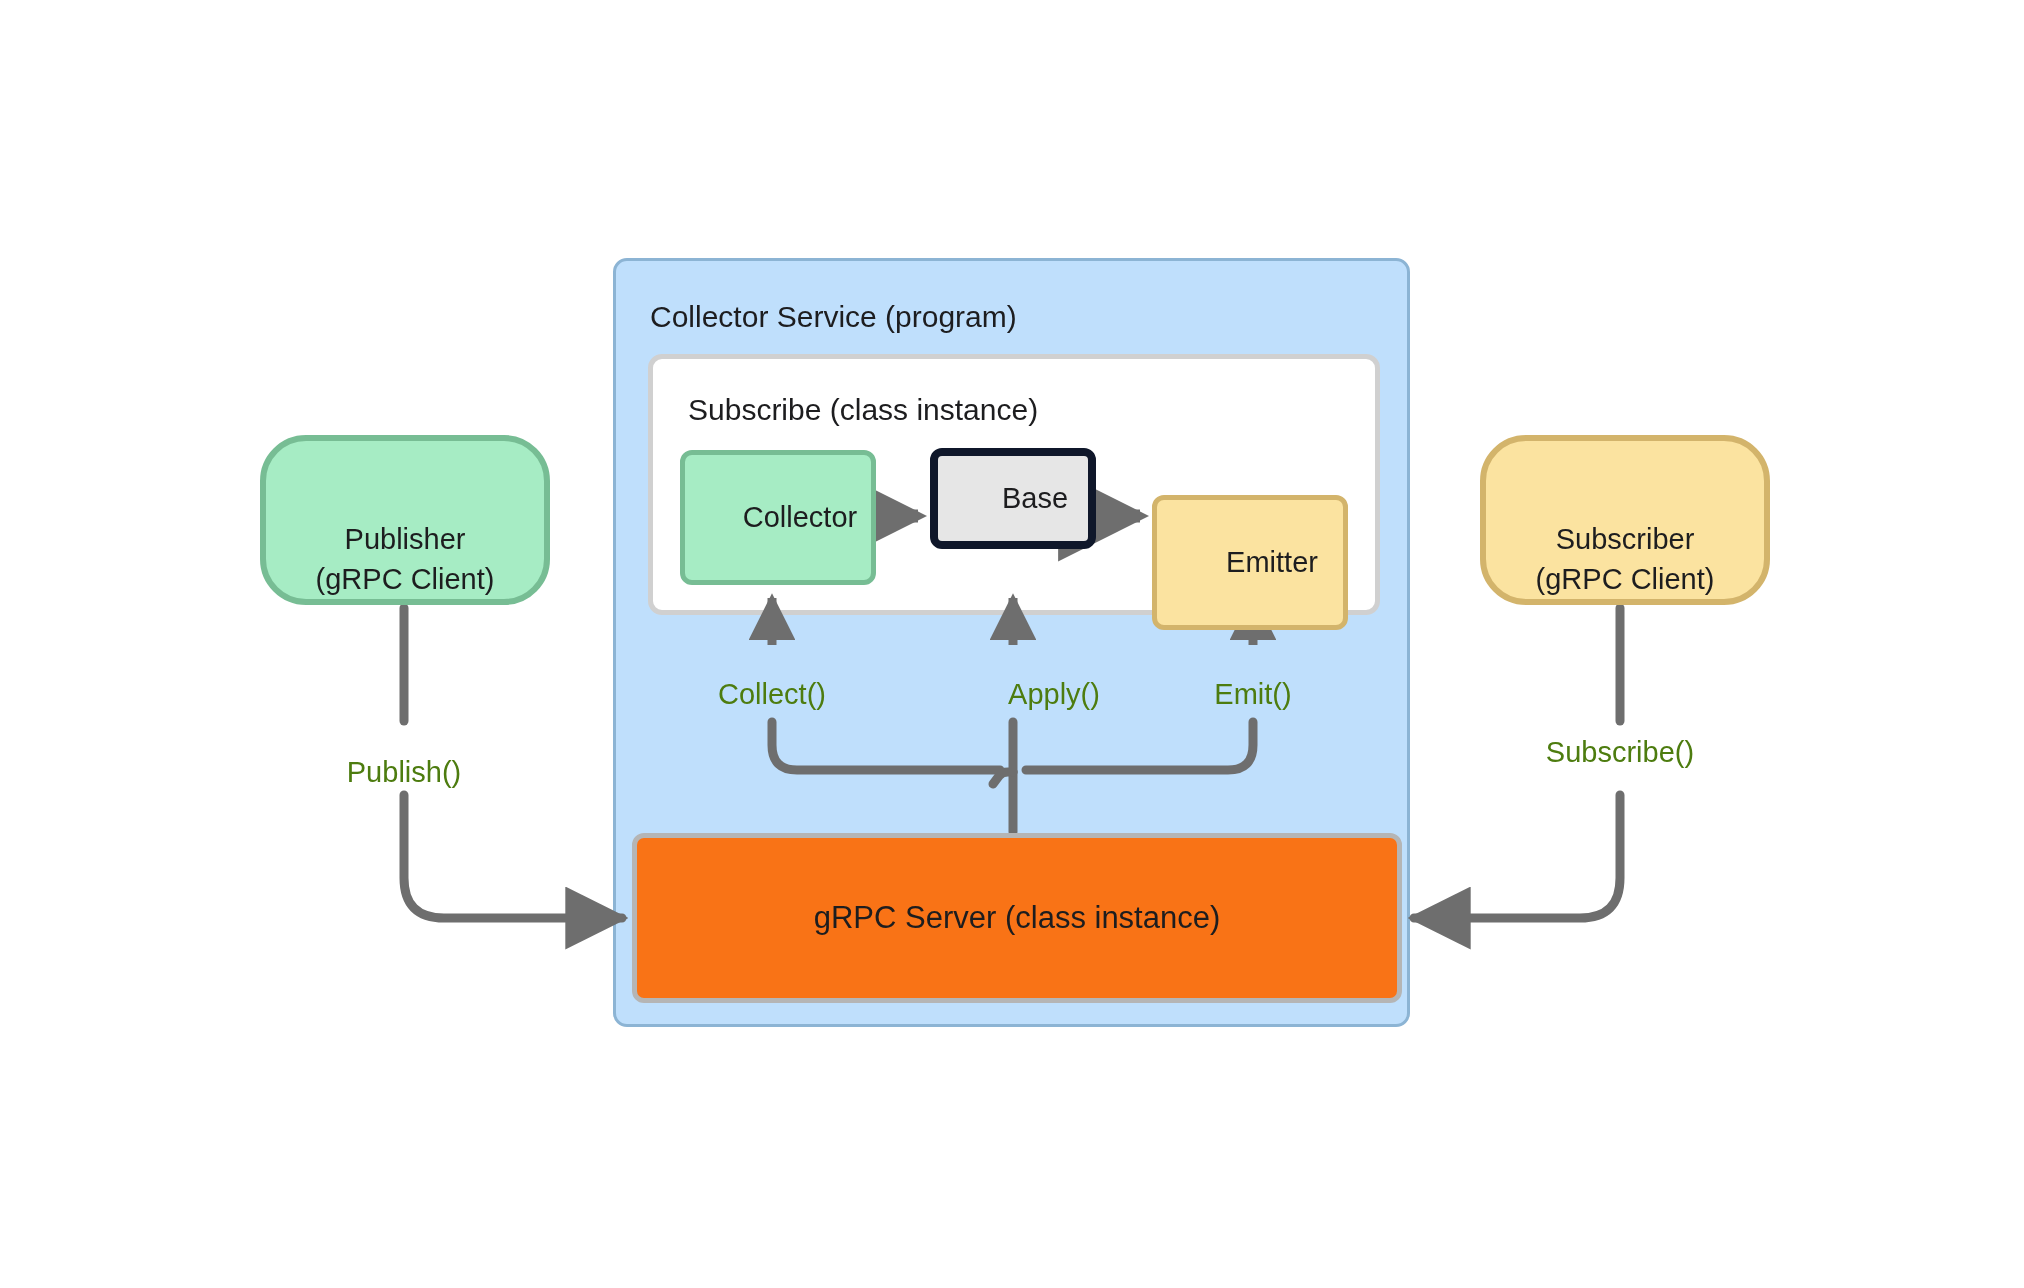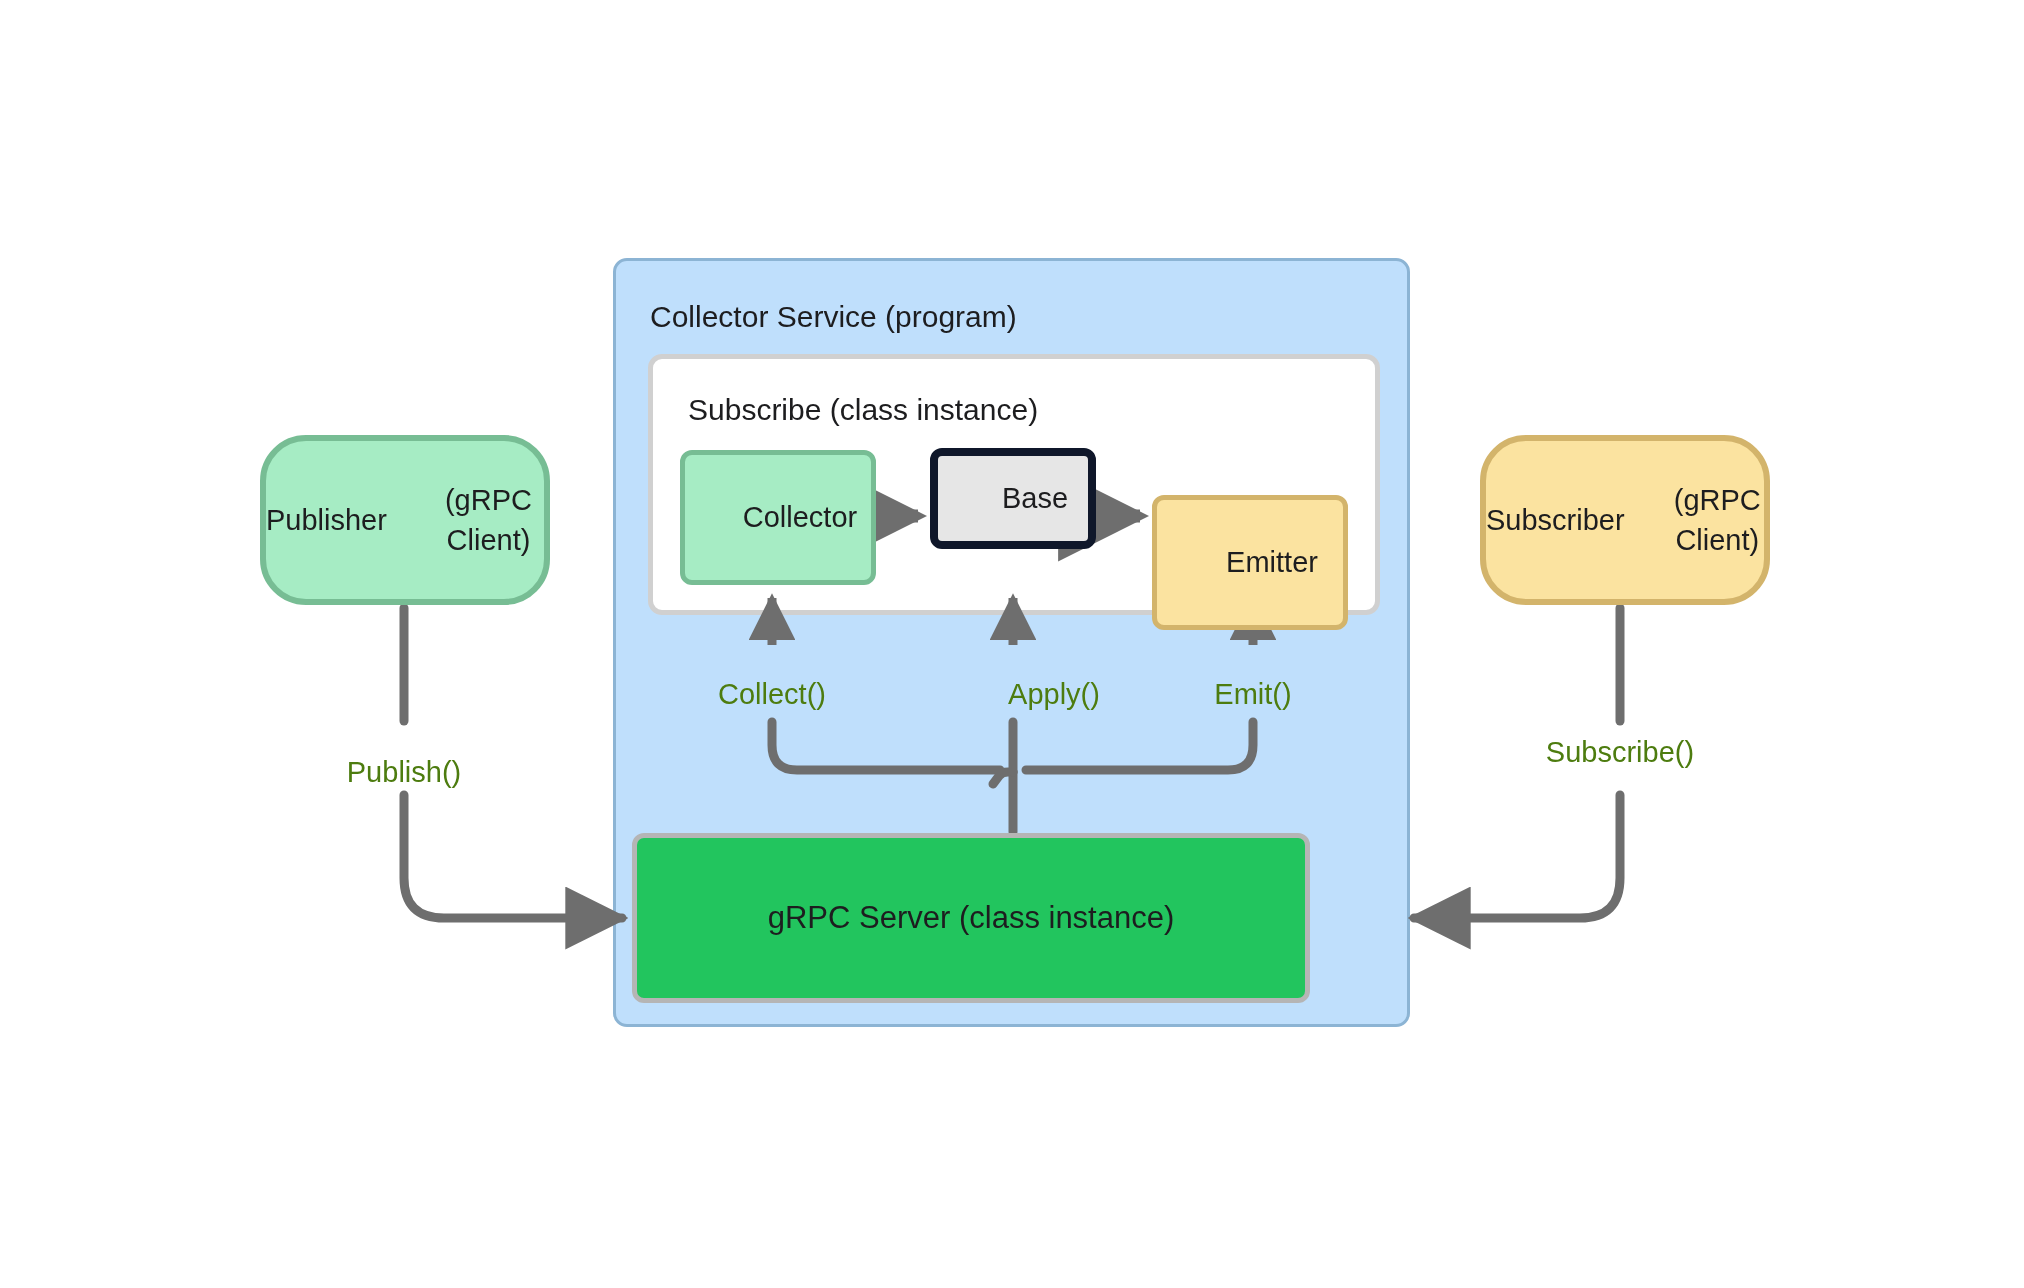--- a/index.html
+++ b/index.html
@@ -98,49 +98,48 @@
     background: #fbe3a0;
     border: 5px solid #d3b46b;
     margin-top: 45px;
   }
 
   
   .server-box {
     position: absolute;
     left: 632px;
     top: 833px;
-    width: 678px;
+    width: 770px;
     height: 170px;
-    background: #22c55e;
+    background: #f97316;
     border: 5px solid #b5b5b5;
     border-radius: 12px;
     box-sizing: border-box;
     display: flex;
     align-items: center;
     justify-content: center;
     font-size: 31px;
     color: #1d1d1f;
   }
 
   
   .client-node {
     position: absolute;
     width: 290px;
     height: 170px;
     border-radius: 46px;
     box-sizing: border-box;
     display: flex;
-    flex-direction: row;
+    flex-direction: column;
     align-items: center;
-    justify-content: space-between;
+    justify-content: flex-end;
     font-size: 29px;
     line-height: 1.38;
     color: #1d1d1f;
     text-align: center;
-    gap: 46px;
   }
   .client-publisher {
     left: 260px; top: 435px;
     background: #a6ecc4;
     border: 6px solid #77bd94;
   }
   .client-subscriber {
     left: 1480px; top: 435px;
     background: #fbe3a0;
     border: 6px solid #d3b46b;

